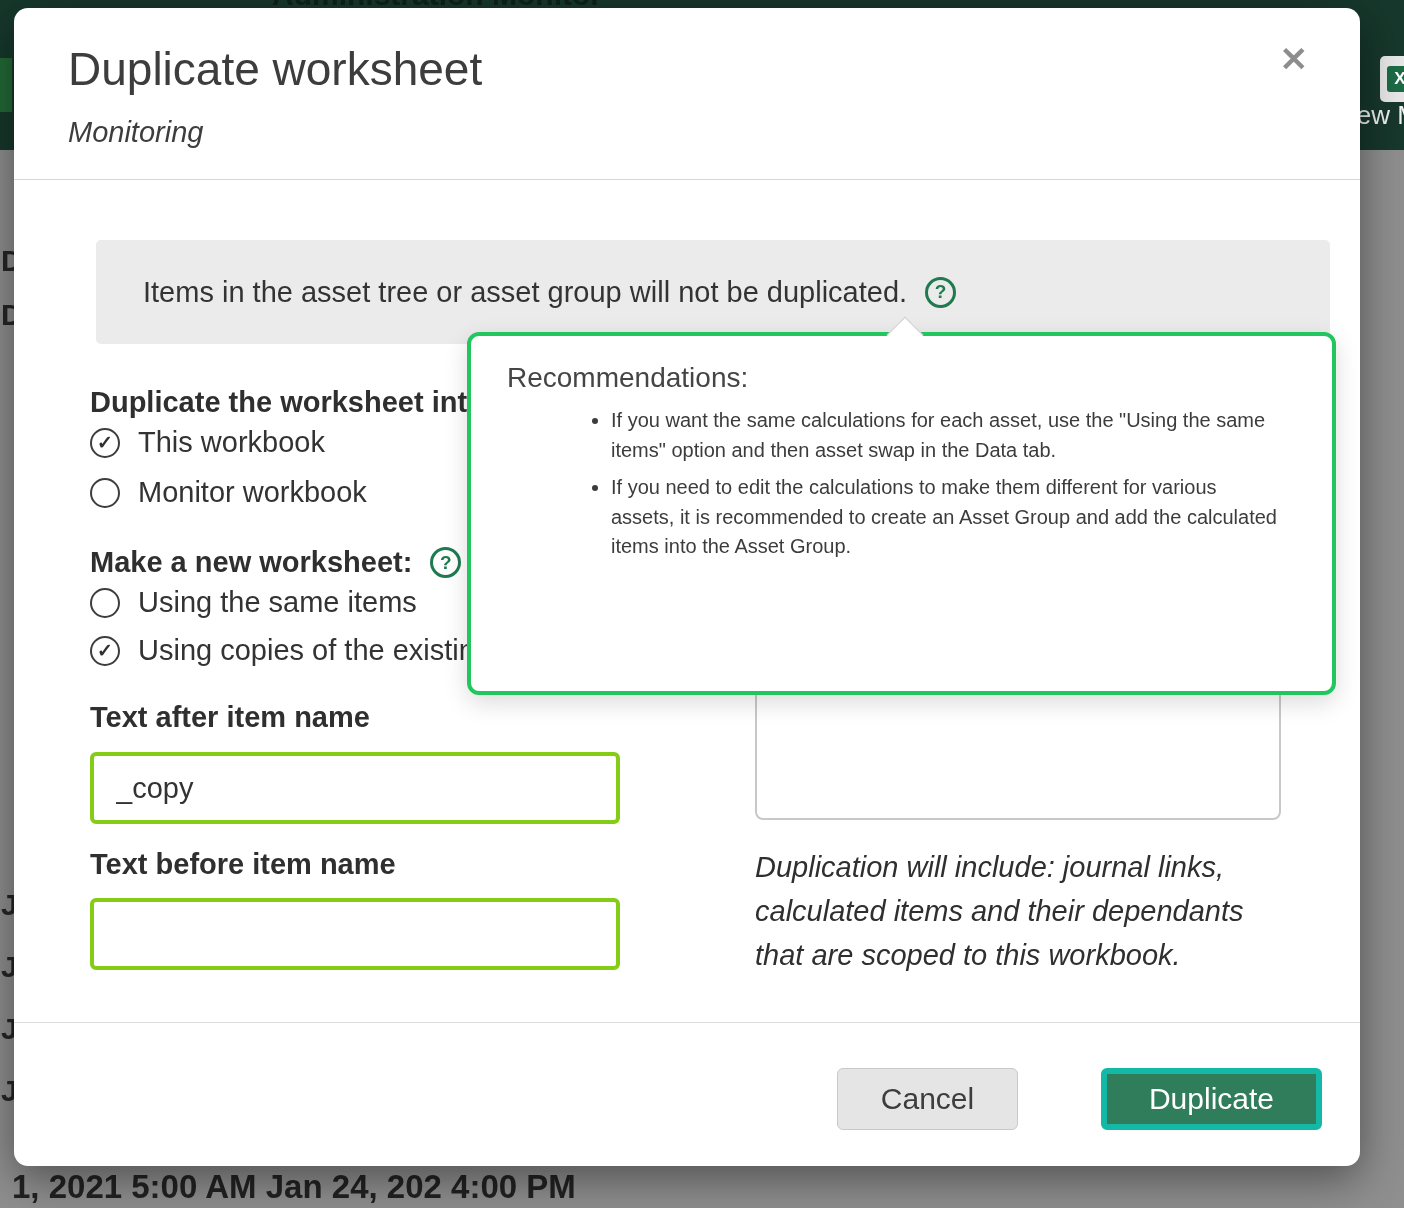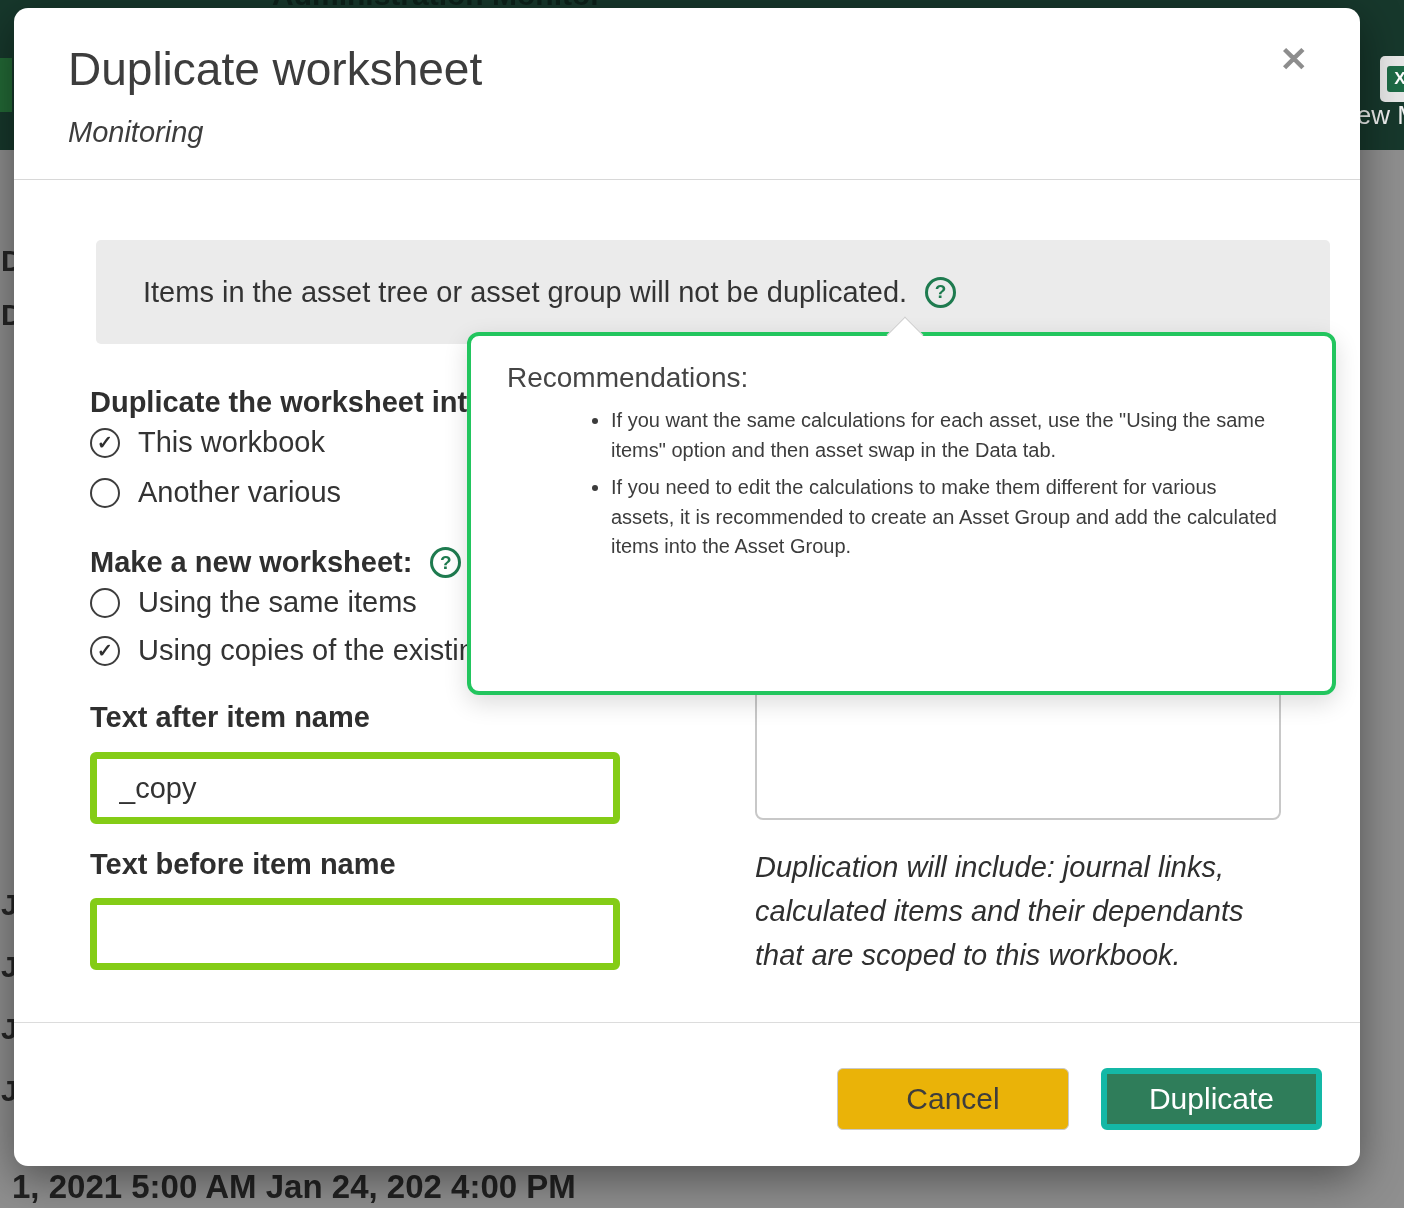--- a/index.html
+++ b/index.html
@@ -101,21 +101,21 @@
   }
   .radio {
     width:30px; height:30px; border:2px solid #3d3d3d; border-radius:50%;
     display:flex; align-items:center; justify-content:center; flex:0 0 auto;
     background:#fff;
   }
   .radio .check { font-size:19px; font-weight:bold; color:#2f2f2f; line-height:1; }
 
   .text-input {
     position:absolute; left:76px; width:530px; height:72px;
-    border:7px solid #84cc16; border-radius:6px;
+    border:4px solid #84cc16; border-radius:6px;
     font-family:"Liberation Sans", sans-serif;
     font-size:29px; color:#333; padding:0 22px; background:#fff;
   }
 
   
   .dup-textarea {
     position:absolute; left:741px; top:630px; width:526px; height:182px;
     border:2px solid #c8c8c8; border-radius:8px; background:#fff;
     resize:none; z-index:5;
   }
@@ -147,22 +147,22 @@
     position:absolute; left:0; right:0; top:1014px;
     border-top:1px solid #dcdcdc;
   }
   .btn {
     position:absolute; top:1060px; height:62px;
     border-radius:6px; font-family:"Liberation Sans", sans-serif;
     font-size:30px; cursor:pointer;
     display:flex; align-items:center; justify-content:center;
   }
   .btn-cancel {
-    left:823px; width:232px;
-    background:#eab308; border:1px solid #c9c9c9; color:#3d3d3d;
+    left:823px; width:181px;
+    background:#e5e5e5; border:1px solid #c9c9c9; color:#3d3d3d;
   }
   .btn-duplicate {
     left:1087px; width:221px;
     background:#2f7d5a; border:6px solid #14b8a6; color:#fff;
   }
 </style>
 </head>
 <body>
 
 <div class="bg-topbar">
@@ -202,21 +202,21 @@
 
   <div class="opt-row" style="top:418px;">
     <span class="radio">
         <span class="check">✓</span>
       </span>
     <span>This workbook</span>
   </div>
 
   <div class="opt-row" style="top:468px;">
     <span class="radio"></span>
-    <span>Another various</span>
+    <span>Monitor workbook</span>
   </div>
 
   <div class="form-label" style="top:538px;">
     <span>Make a new worksheet:</span>
     <span class="help-icon" style="margin-left:2px;">?</span>
   </div>
 
   <div class="opt-row" style="top:578px;">
     <span class="radio"></span>
     <span>Using the same items</span>

